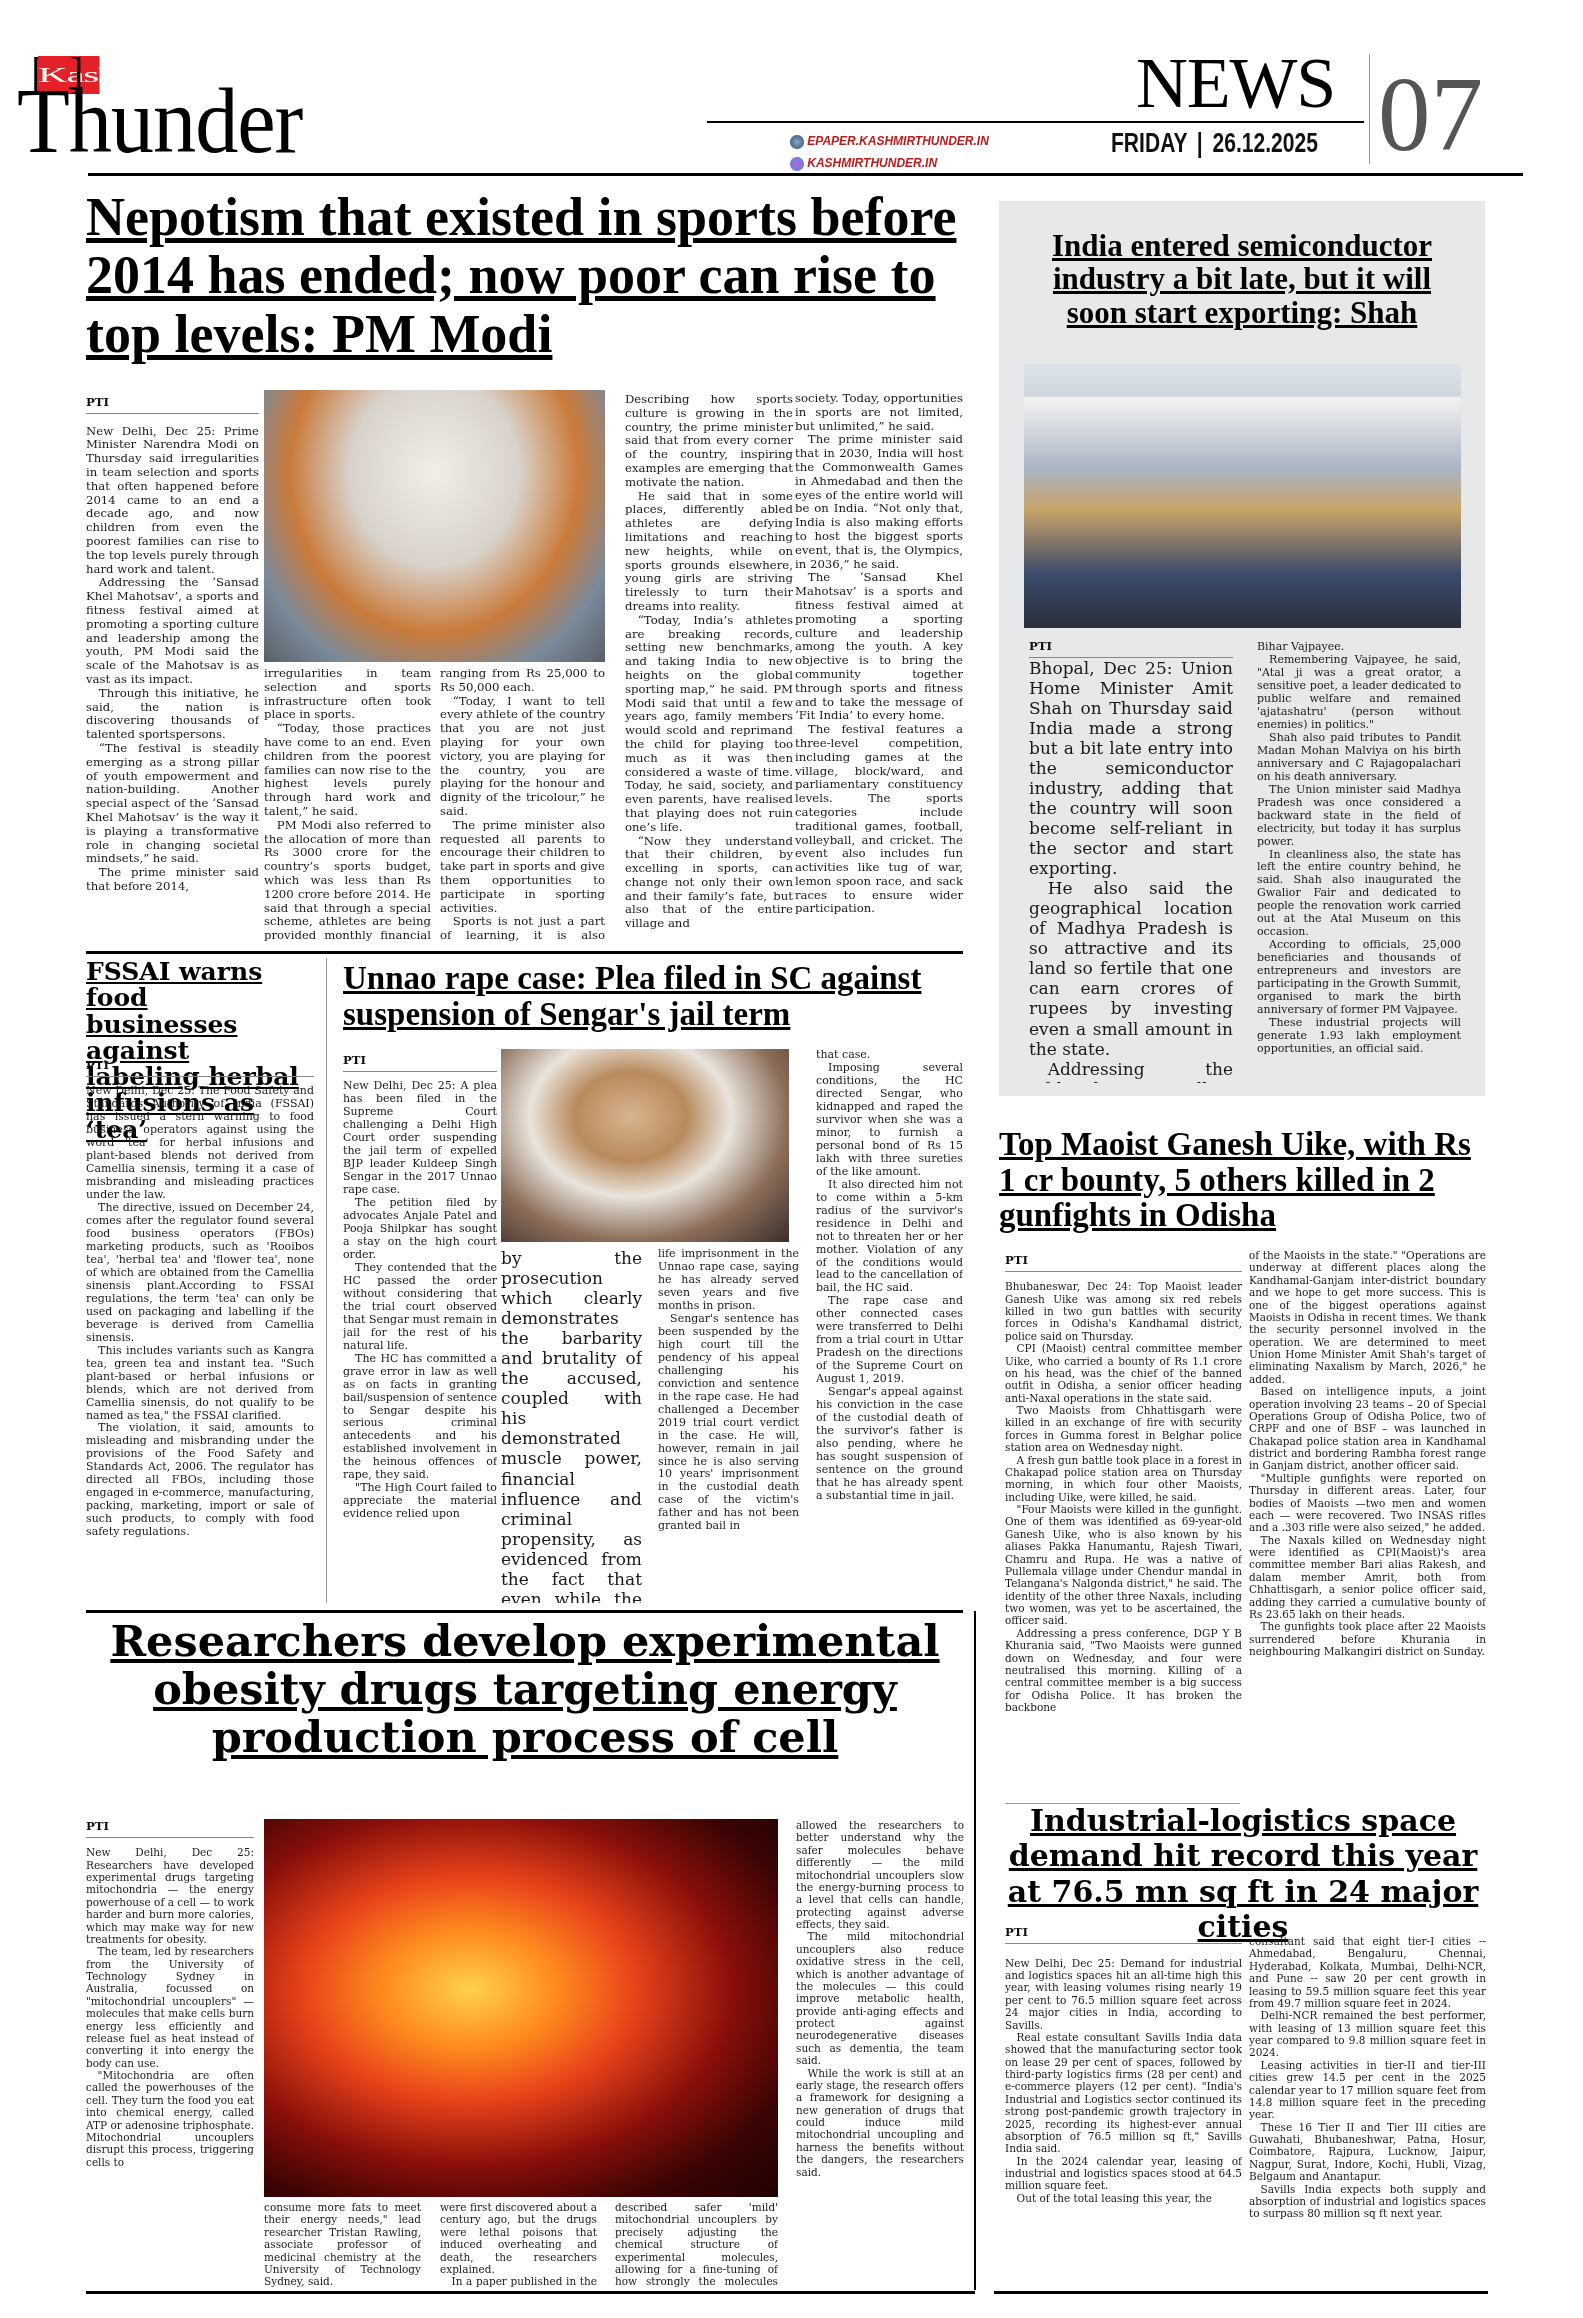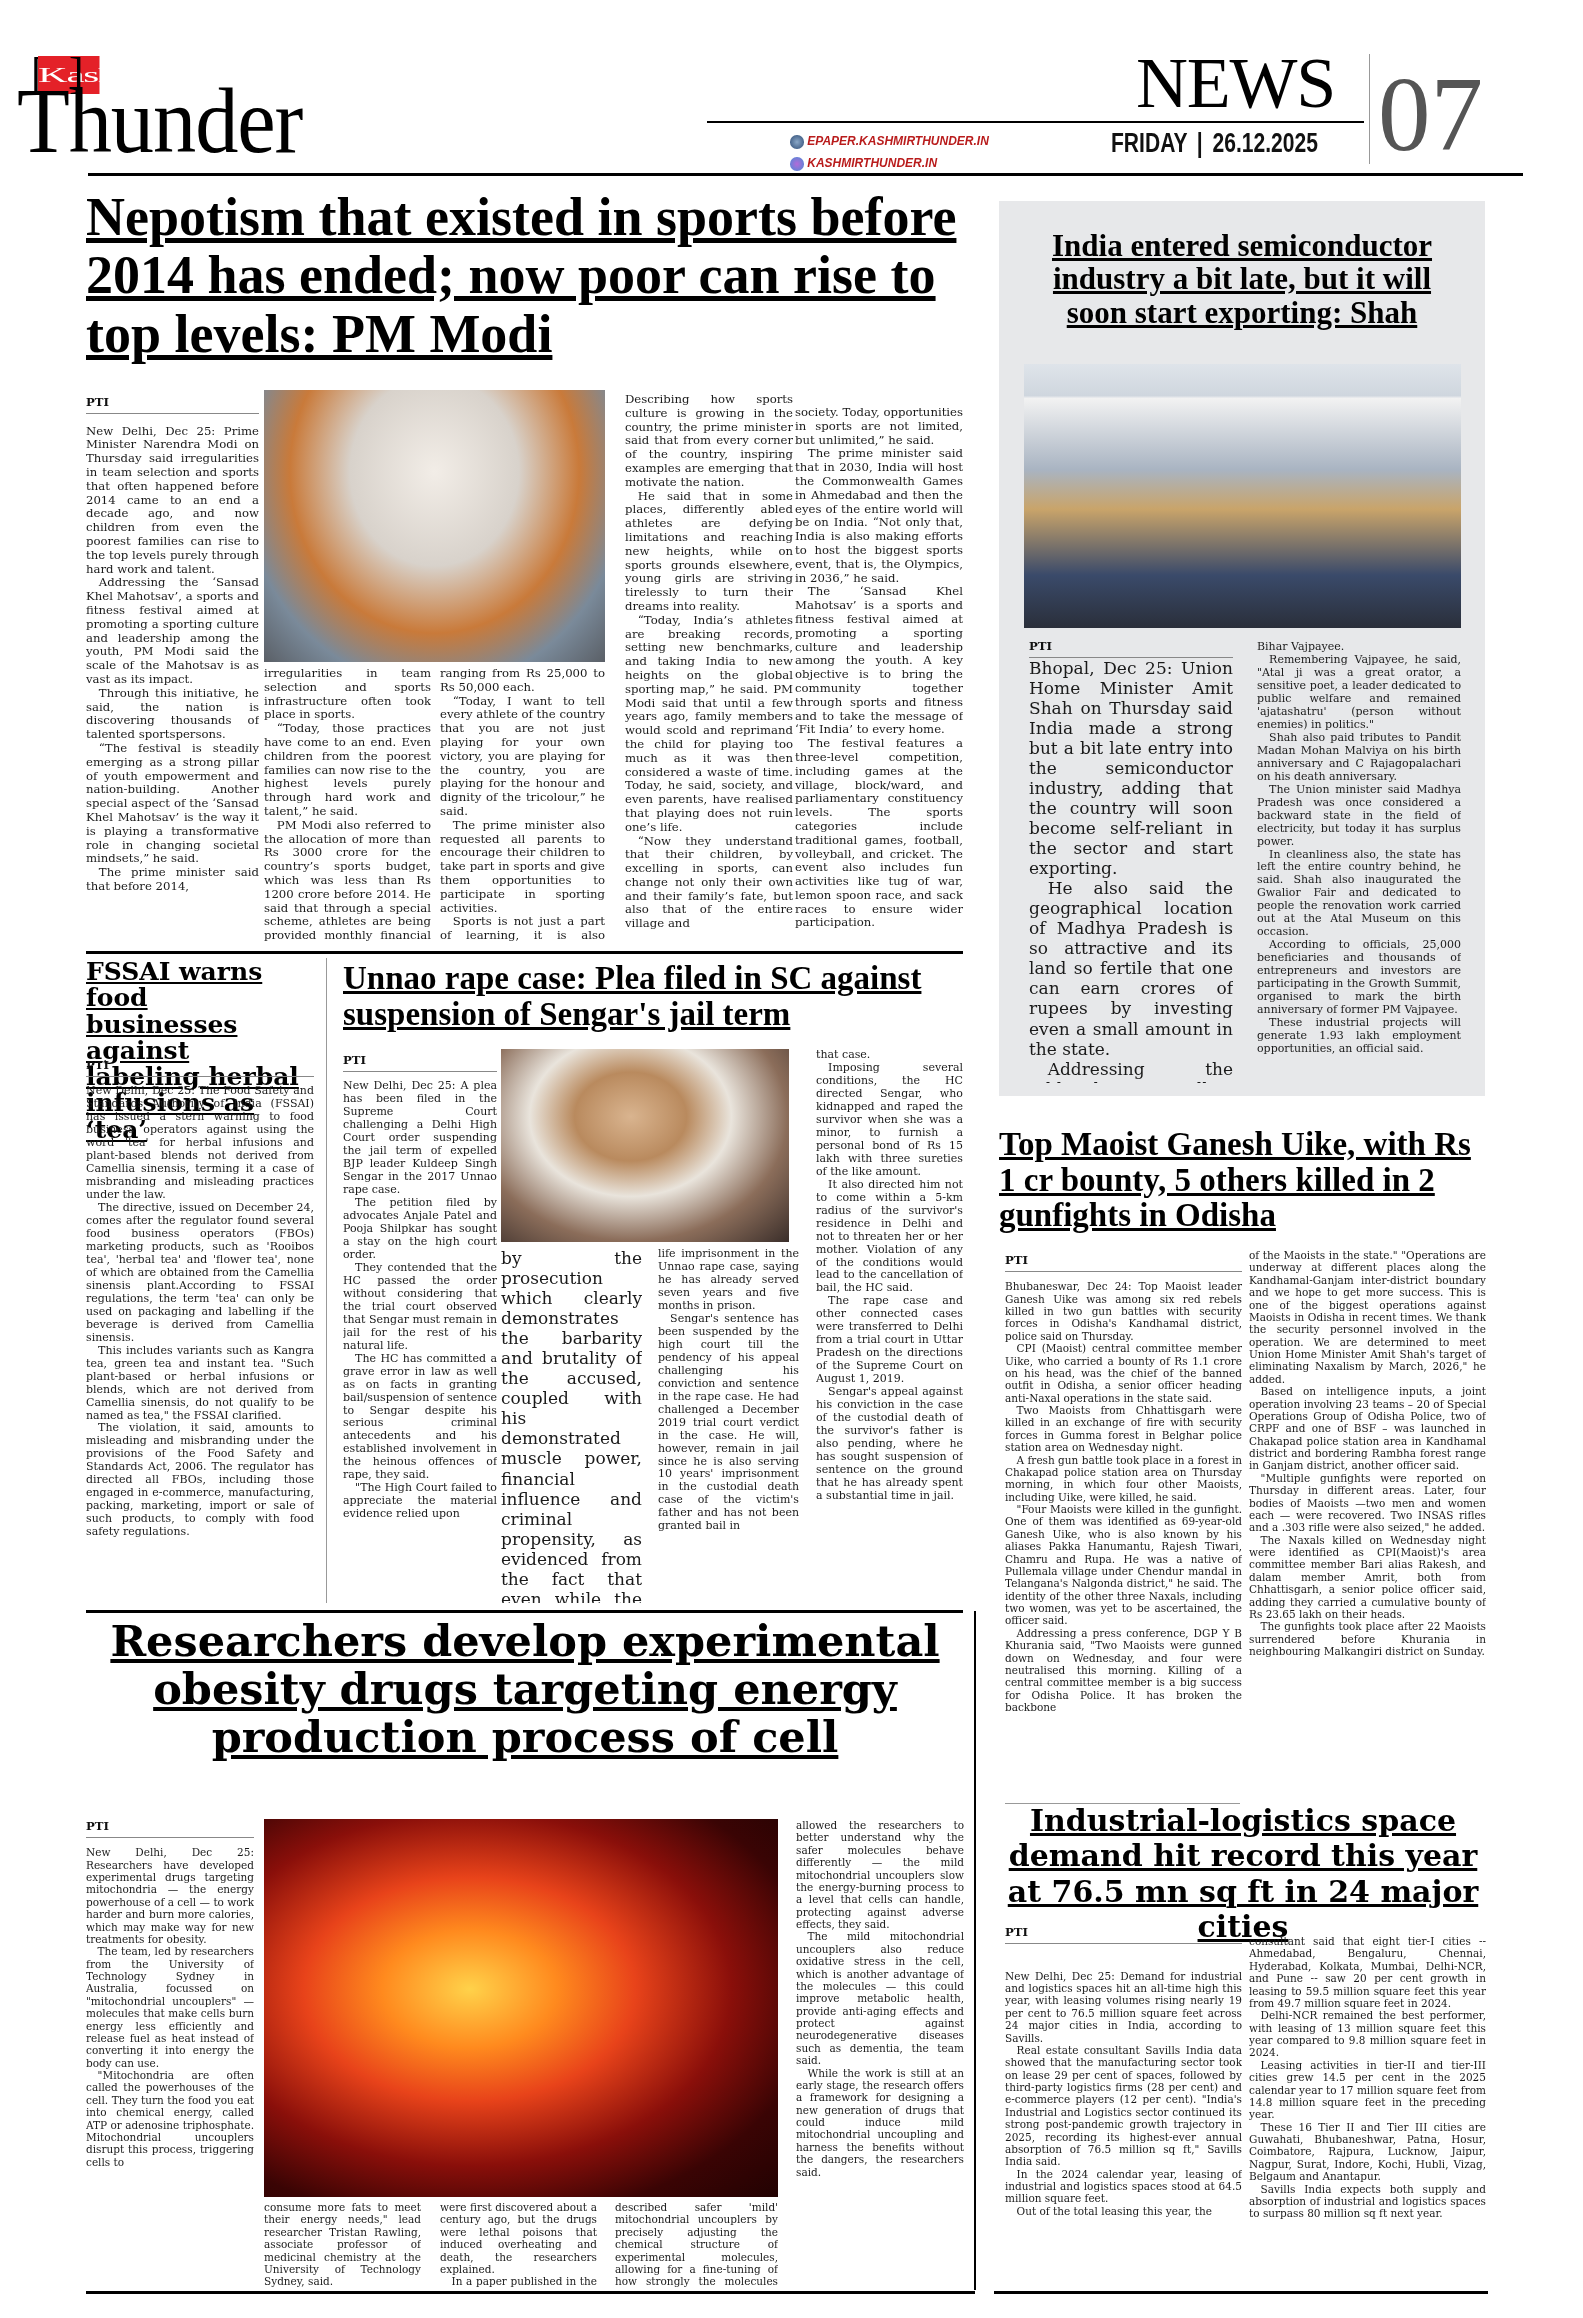--- a/index.html
+++ b/index.html
@@ -98,21 +98,21 @@
     <p>“Today, I want to tell every athlete of the country that you are not just playing for your own victory, you are playing for the country, you are playing for the honour and dignity of the tricolour,” he said.</p>
     <p>The prime minister also requested all parents to encourage their children to take part in sports and give them opportunities to participate in sporting activities.</p>
     <p>Sports is not just a part of learning, it is also important for a healthy body and a healthy mind, he said.</p>
   </div>
   <div class="col body-text" style="left:625px;top:393px;width:168px;height:549px;">
     <p style="text-indent:0;">Describing how sports culture is growing in the country, the prime minister said that from every corner of the country, inspiring examples are emerging that motivate the nation.</p>
     <p>He said that in some places, differently abled athletes are defying limitations and reaching new heights, while on sports grounds elsewhere, young girls are striving tirelessly to turn their dreams into reality.</p>
     <p>“Today, India’s athletes are breaking records, setting new benchmarks, and taking India to new heights on the global sporting map,” he said. PM Modi said that until a few years ago, family members would scold and reprimand the child for playing too much as it was then considered a waste of time. Today, he said, society, and even parents, have realised that playing does not ruin one’s life.</p>
     <p>“Now they understand that their children, by excelling in sports, can change not only their own and their family’s fate, but also that of the entire village and</p>
   </div>
-  <div class="col body-text" style="left:795px;top:406px;width:168px;height:549px;">
+  <div class="col body-text" style="left:795px;top:392px;width:168px;height:549px;">
     <p style="text-indent:0;">society. Today, opportunities in sports are not limited, but unlimited,” he said.</p>
     <p>The prime minister said that in 2030, India will host the Commonwealth Games in Ahmedabad and then the eyes of the entire world will be on India. “Not only that, India is also making efforts to host the biggest sports event, that is, the Olympics, in 2036,” he said.</p>
     <p>The ‘Sansad Khel Mahotsav’ is a sports and fitness festival aimed at promoting a sporting culture and leadership among the youth. A key objective is to bring the community together through sports and fitness and to take the message of ‘Fit India’ to every home.</p>
     <p>The festival features a three-level competition, including games at the village, block/ward, and parliamentary constituency levels. The sports categories include traditional games, football, volleyball, and cricket. The event also includes fun activities like tug of war, lemon spoon race, and sack races to ensure wider participation.</p>
   </div>
 </article>
 <div class="rule" style="left:86px;top:951px;width:877px;height:2.5px;"></div>
 
 <article class="abs grey-box" style="left:999px;top:201px;width:486px;height:895px;">
   <h2 class="abs headline" style="left:37px;top:28px;width:412px;font-size:31px;text-align:center;">India entered semiconductor industry a bit late, but it will soon start exporting: Shah</h2>
@@ -233,21 +233,21 @@
     <p>The mild mitochondrial uncouplers also reduce oxidative stress in the cell, which is another advantage of the molecules — this could improve metabolic health, provide anti-aging effects and protect against neurodegenerative diseases such as dementia, the team said.</p>
     <p>While the work is still at an early stage, the research offers a framework for designing a new generation of drugs that could induce mild mitochondrial uncoupling and harness the benefits without the dangers, the researchers said.</p>
   </div>
 </article>
 <div class="rule" style="left:86px;top:2291px;width:889px;height:2.5px;"></div>
 
 <article>
   <h2 class="abs headline" style="left:999px;top:1803px;width:488px;font-size:30px;text-align:center;font-family:'DejaVu Serif',serif;line-height:1.18;">Industrial-logistics space demand hit record this year at 76.5 mn sq ft in 24 major cities</h2>
   <div class="col" style="left:1005px;top:1925px;width:237px;height:364px;">
     <div class="byline">PTI</div>
-    <div class="body-text" style="margin-top:26px;font-size:10.5px;">
+    <div class="body-text" style="margin-top:13px;font-size:10.5px;">
       <p>New Delhi, Dec 25: Demand for industrial and logistics spaces hit an all-time high this year, with leasing volumes rising nearly 19 per cent to 76.5 million square feet across 24 major cities in India, according to Savills.</p>
       <p>Real estate consultant Savills India data showed that the manufacturing sector took on lease 29 per cent of spaces, followed by third-party logistics firms (28 per cent) and e-commerce players (12 per cent). "India's Industrial and Logistics sector continued its strong post-pandemic growth trajectory in 2025, recording its highest-ever annual absorption of 76.5 million sq ft," Savills India said.</p>
       <p>In the 2024 calendar year, leasing of industrial and logistics spaces stood at 64.5 million square feet.</p>
       <p>Out of the total leasing this year, the</p>
     </div>
   </div>
   <div class="col body-text" style="left:1249px;top:1935px;width:237px;height:354px;font-size:10.5px;">
     <p style="text-indent:0;">consultant said that eight tier-I cities -- Ahmedabad, Bengaluru, Chennai, Hyderabad, Kolkata, Mumbai, Delhi-NCR, and Pune -- saw 20 per cent growth in leasing to 59.5 million square feet this year from 49.7 million square feet in 2024.</p>
     <p>Delhi-NCR remained the best performer, with leasing of 13 million square feet this year compared to 9.8 million square feet in 2024.</p>
     <p>Leasing activities in tier-II and tier-III cities grew 14.5 per cent in the 2025 calendar year to 17 million square feet from 14.8 million square feet in the preceding year.</p>

